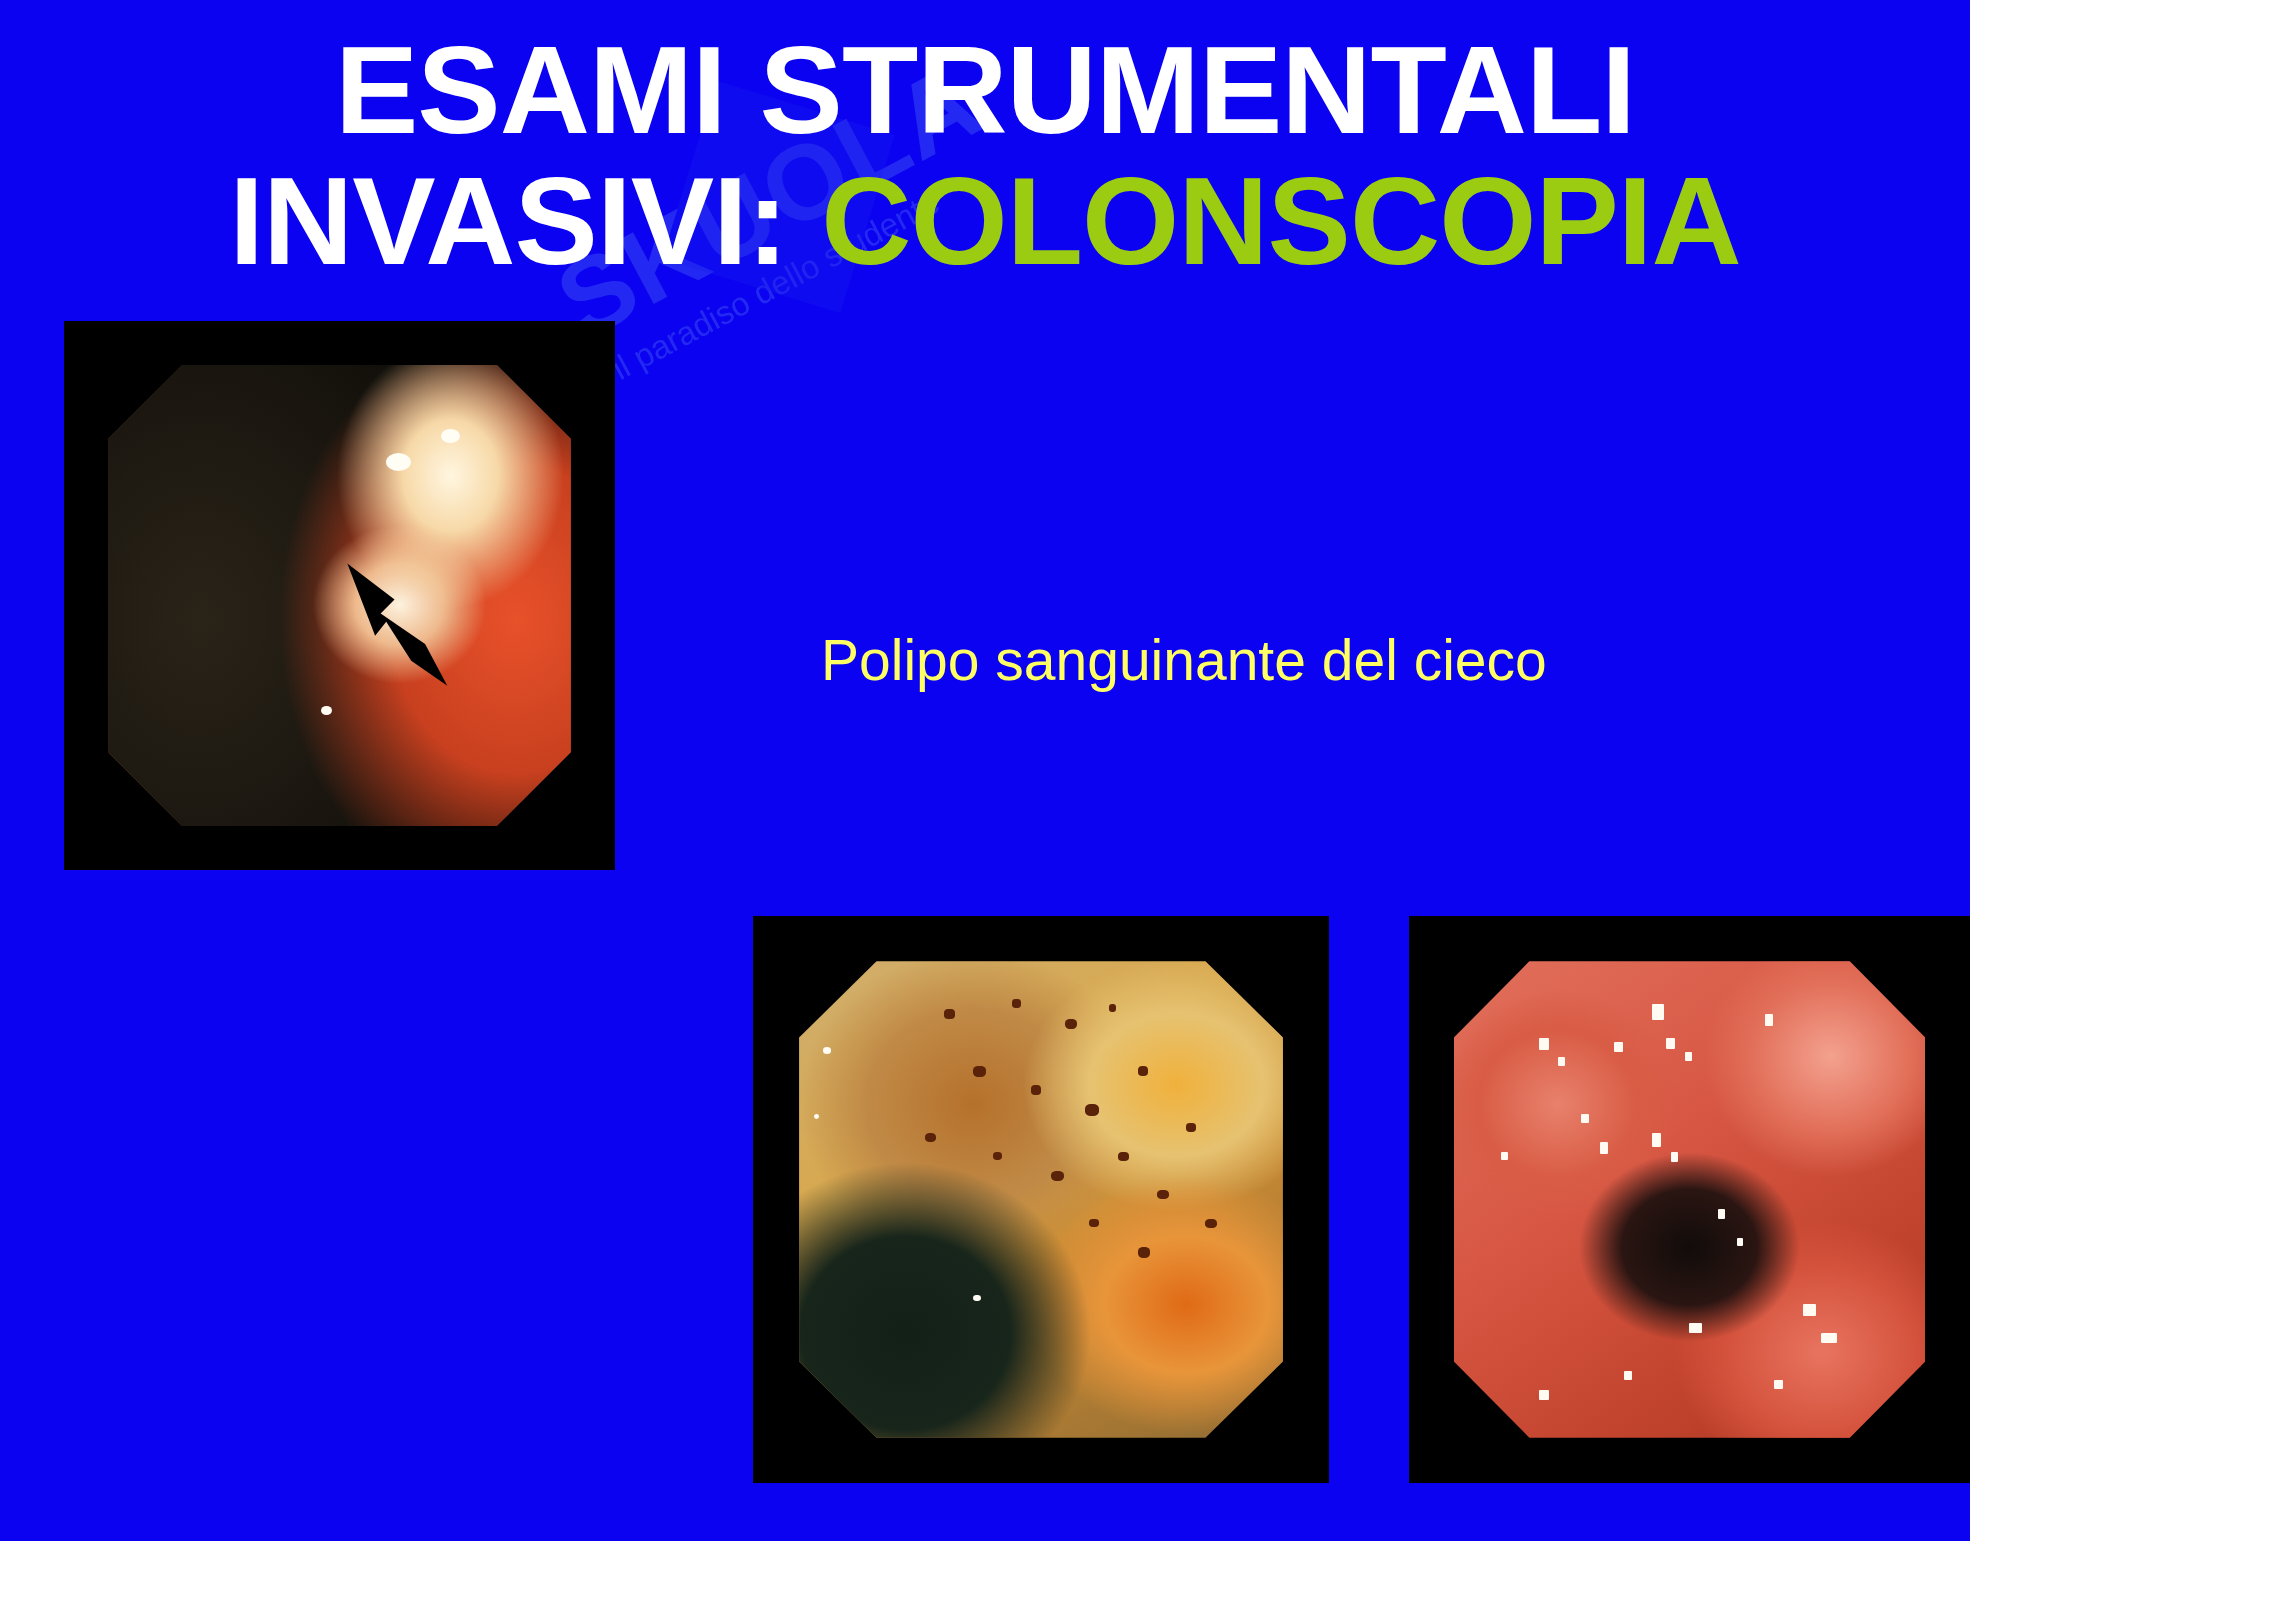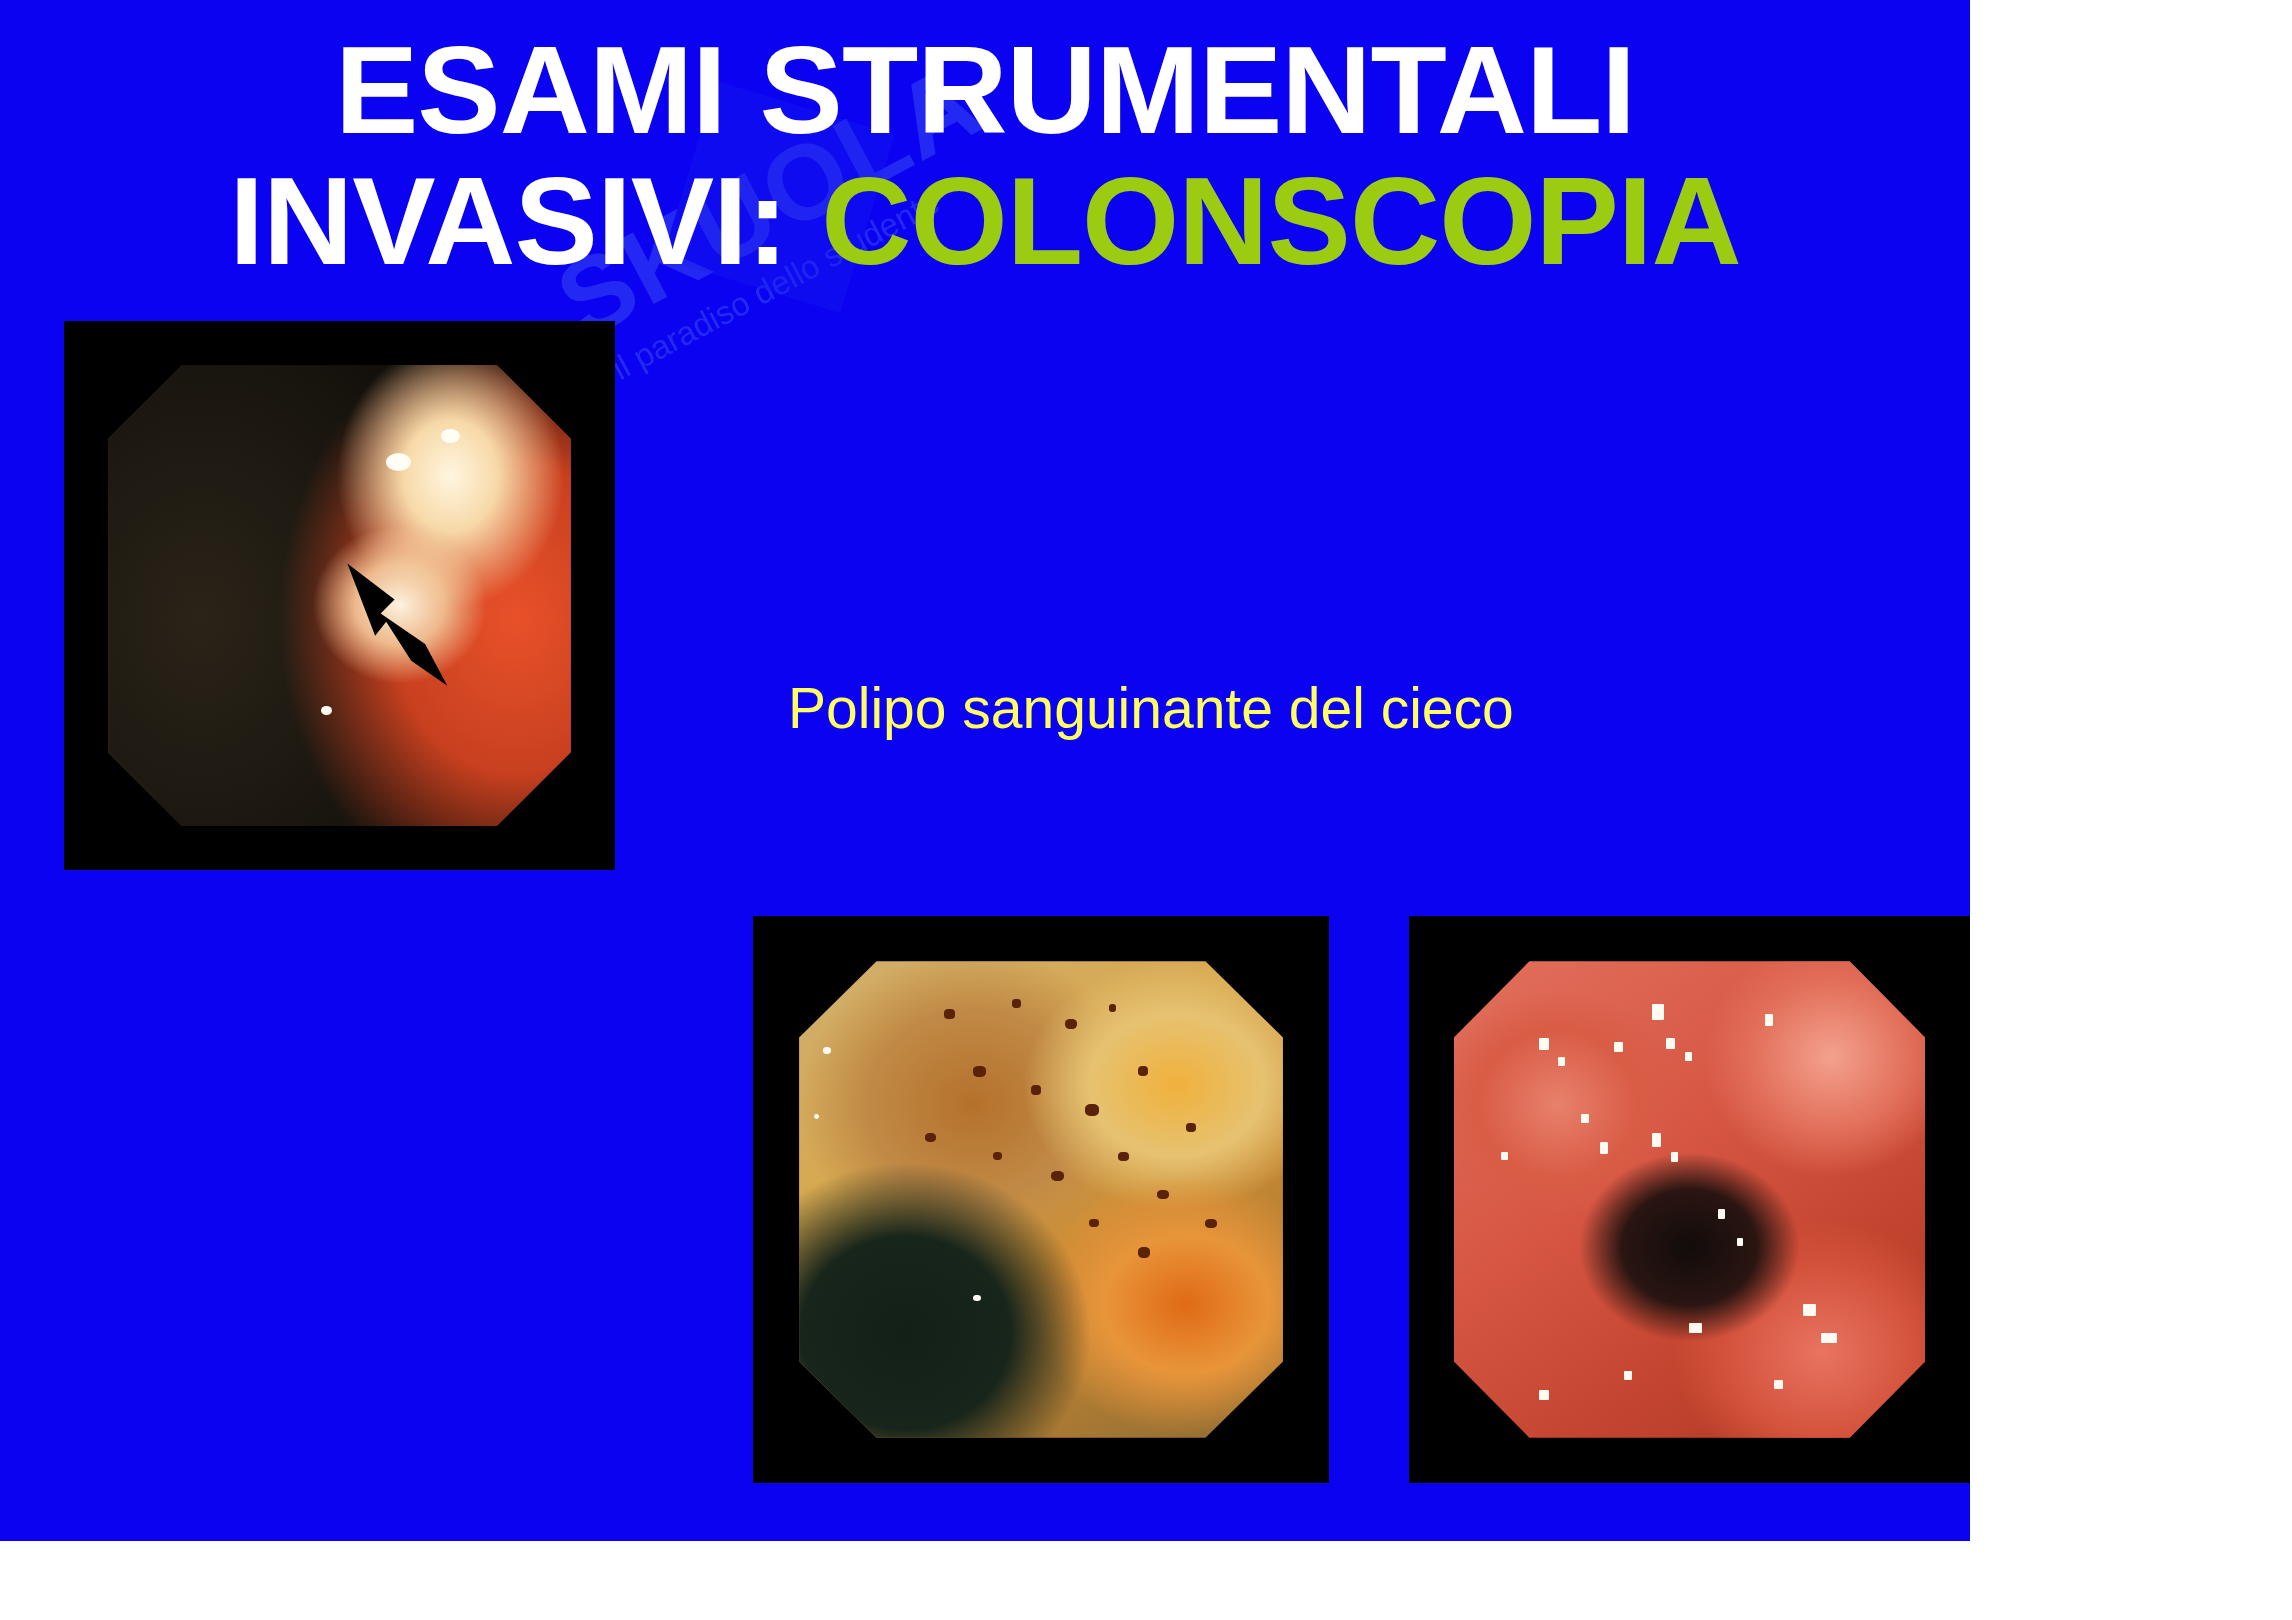--- a/index.html
+++ b/index.html
@@ -76,21 +76,21 @@
   .t-green{color:#9bcc12;}
 
   
   .caption{
     position:absolute;
     font-size:57px;
     color:#ffff63;
     white-space:nowrap;
     z-index:4;
   }
-  #cap-polipo{ left:788px; top:627px;margin-top:48px; }
+  #cap-polipo{ left:821px; top:627px; }
   #cap-rcu{   left:29px;  top:1088px; }
 
   
   .photo{
     position:absolute;
     background:#000000;
     overflow:hidden;
     z-index:3;
   }
   .scope{

